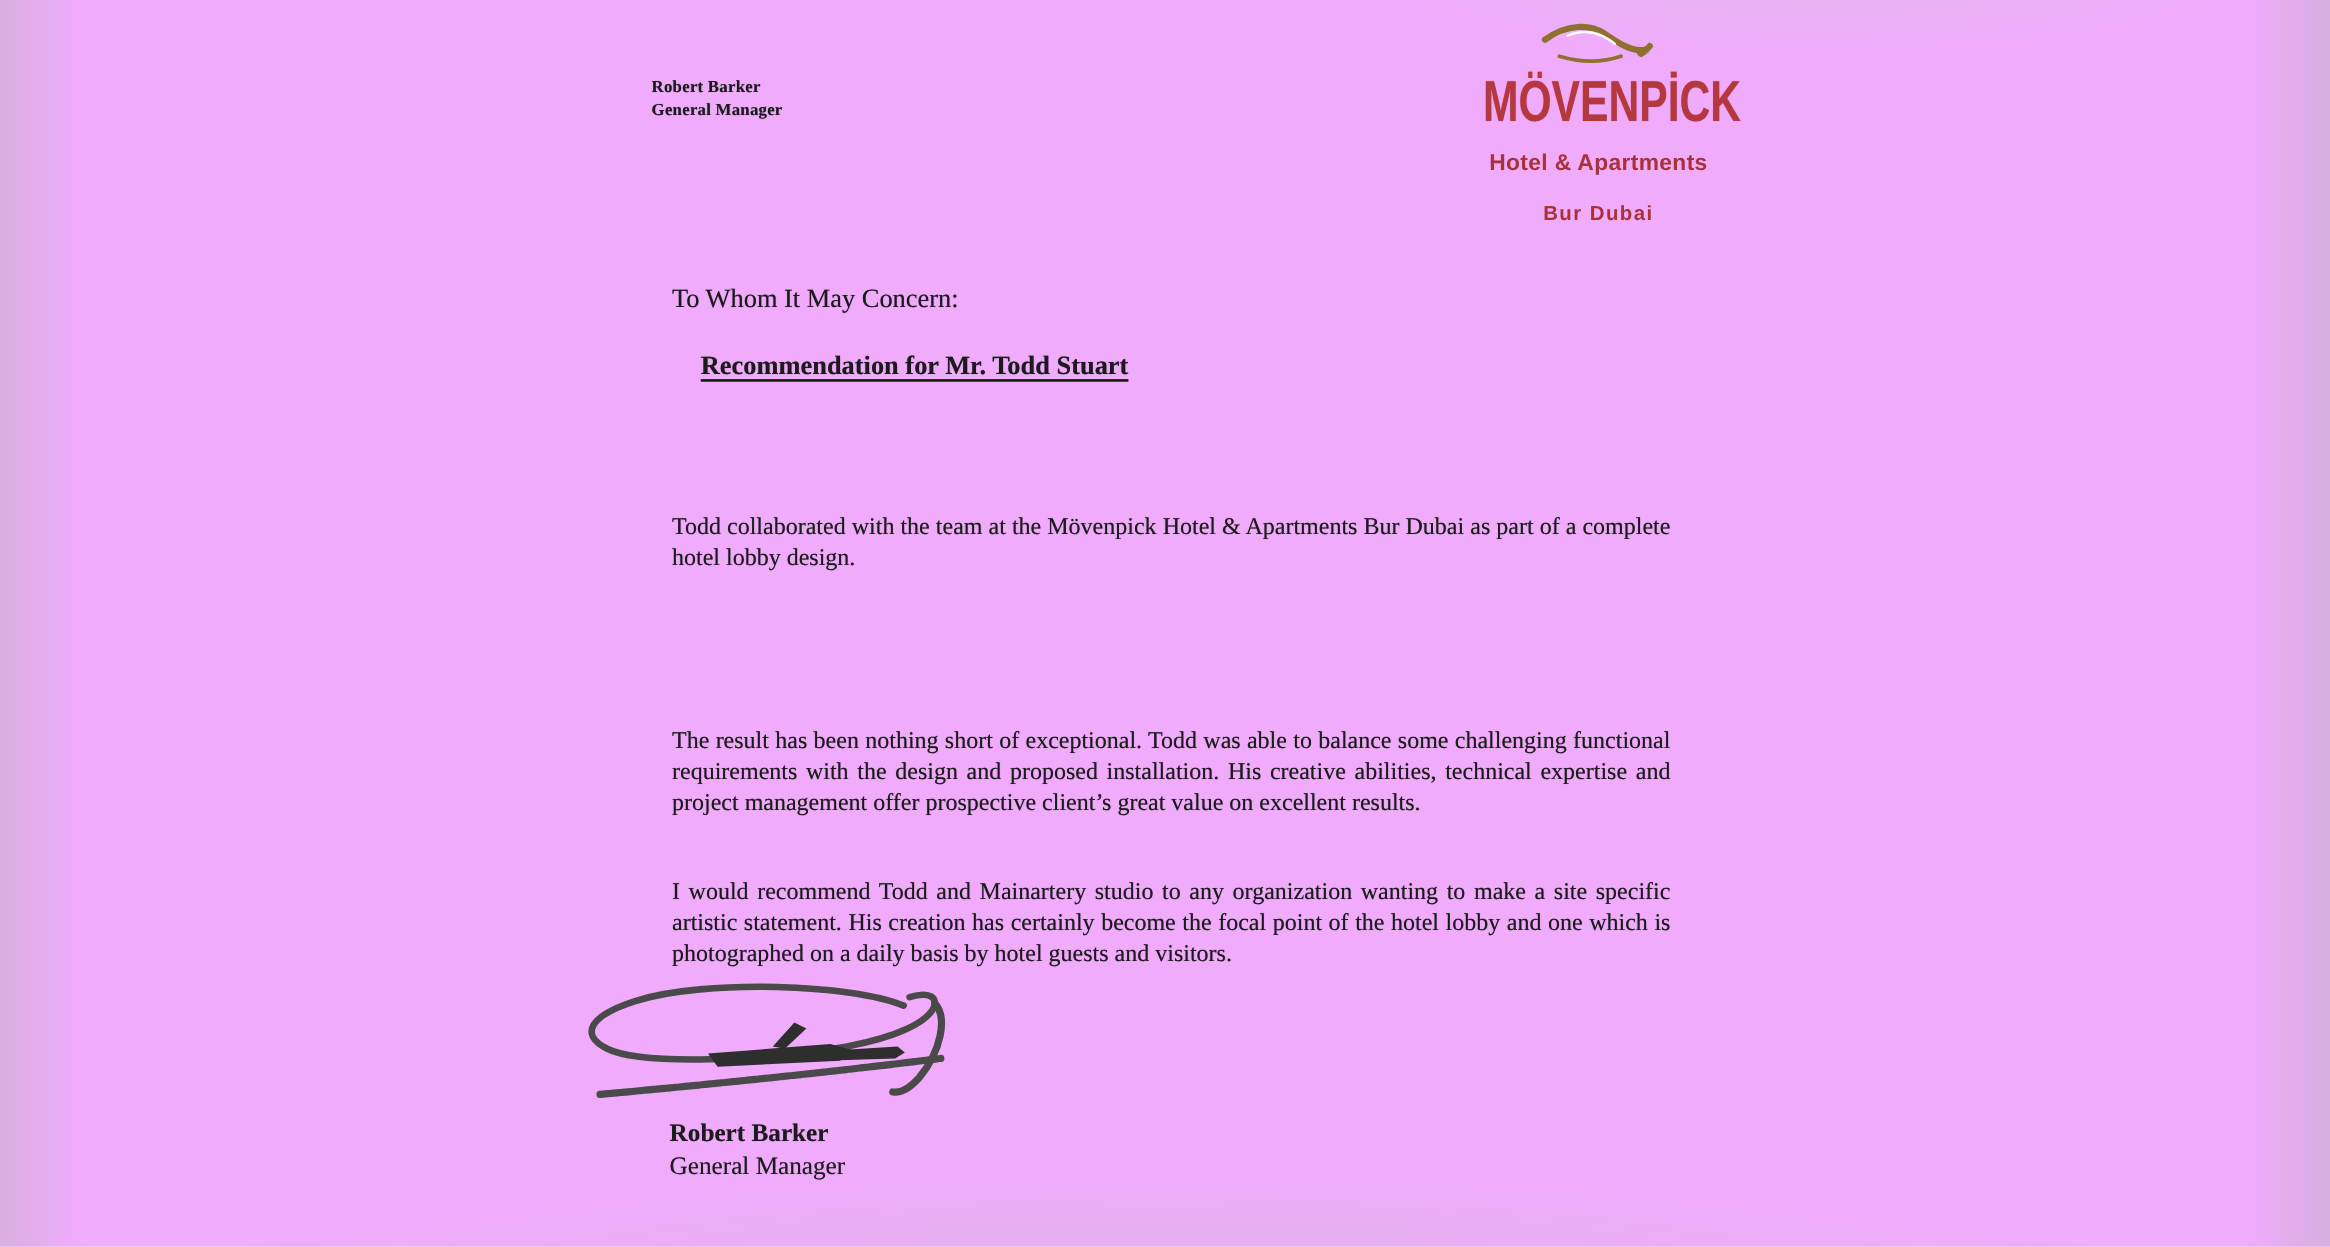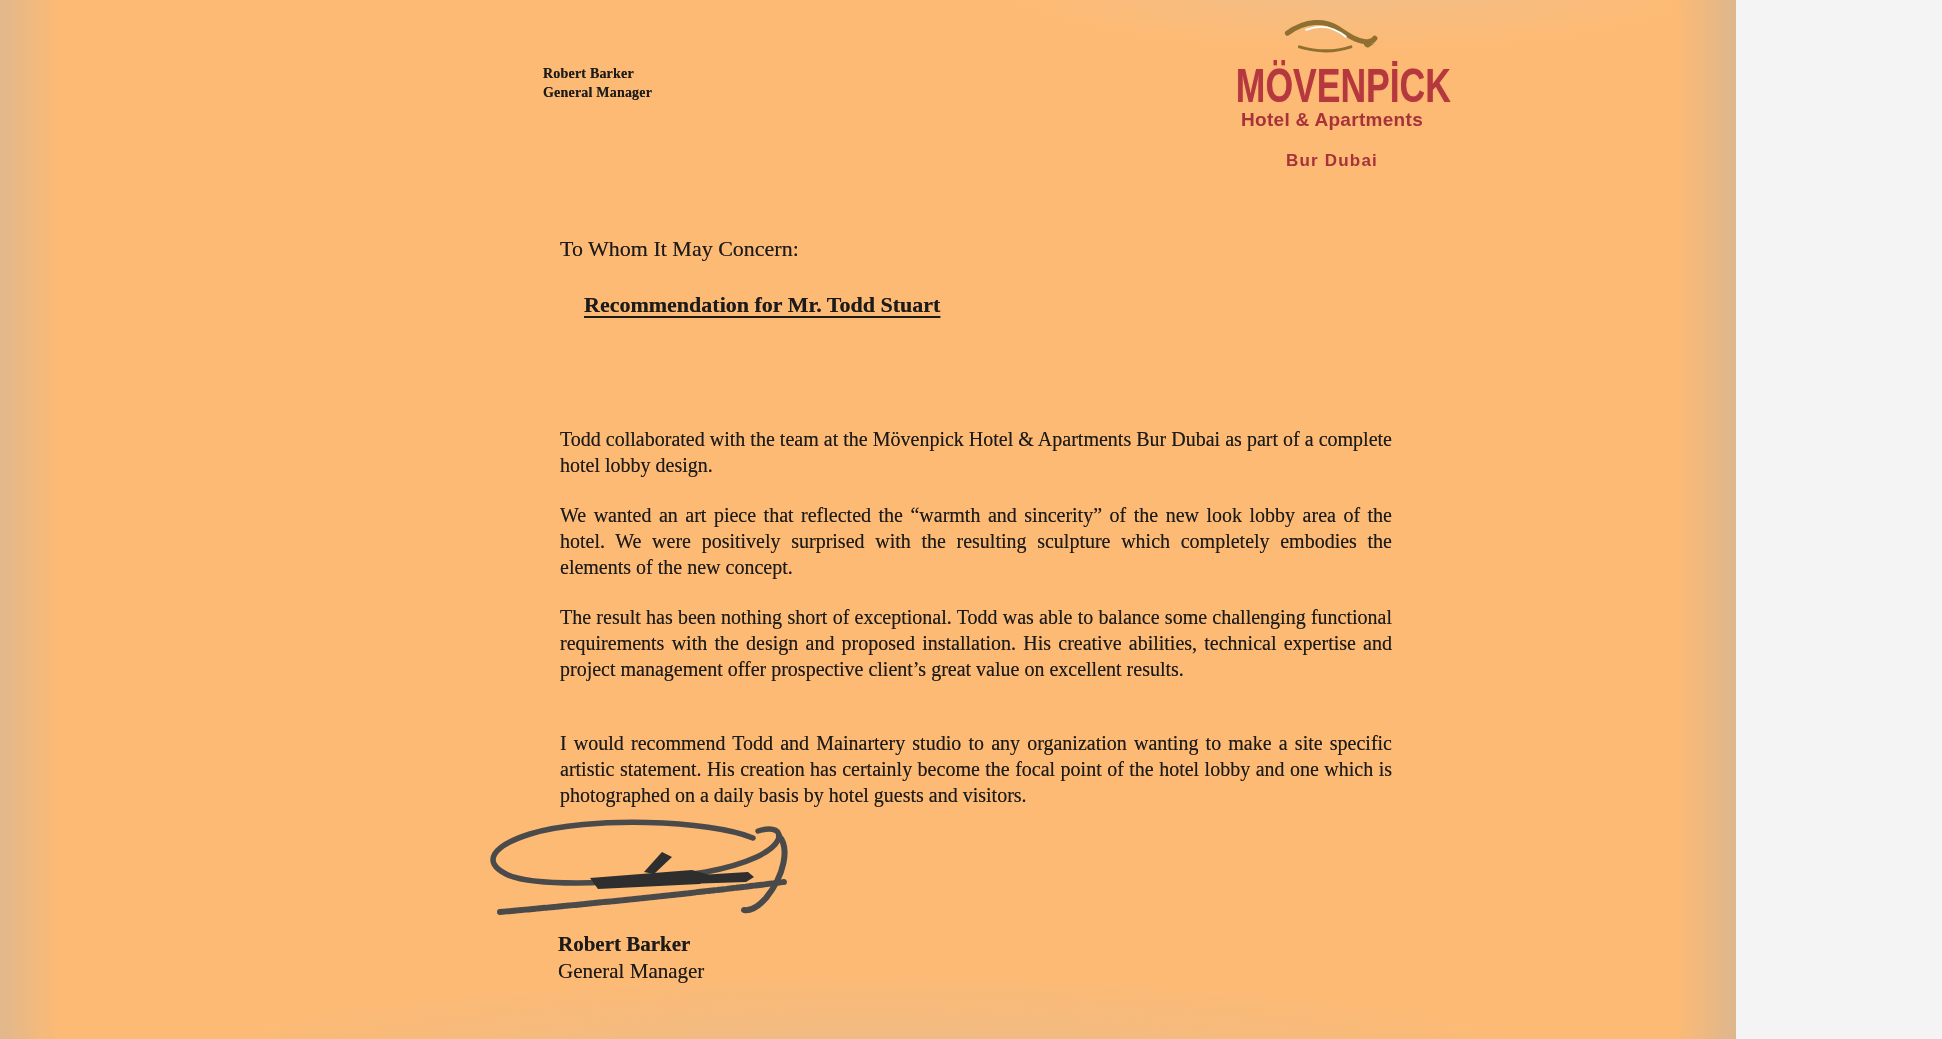--- a/index.html
+++ b/index.html
@@ -1,18 +1,18 @@
 <!DOCTYPE html>
 <html style="--color-brand: #b5383e; --color-accent: #a7323a; --color-bird: #8f7031; --color-ink: #1b1b1b; --color-signature: #4a4a4a;"><head>
 <meta charset="utf-8">
 <style>
   html,body { margin:0; padding:0; background:#f4f4f4; }
   .canvas {
-    position:relative; width:1736px; height:1039px;
-    background:#fdba74; overflow:hidden;
+    position:relative; width:1942px; height:1039px;
+    background:#f0abfc; overflow:hidden;
     font-family:"Liberation Serif", serif;
   }
   
   .canvas::before {
     content:""; position:absolute; inset:0; pointer-events:none;
     background:
       linear-gradient(90deg, rgba(180,180,180,.38), rgba(255,255,255,0) 3.5%, rgba(255,255,255,0) 96.5%, rgba(178,178,178,.42)),
       radial-gradient(ellipse 60% 14% at 50% 103%, rgba(190,190,190,.28), rgba(255,255,255,0) 70%),
       radial-gradient(ellipse 30% 10% at 78% -2%, rgba(205,205,205,.25), rgba(255,255,255,0) 70%);
   }
@@ -24,21 +24,21 @@
 
   
   .logo { left:1198px; top:16px; width:268px; text-align:center; font-family:"Liberation Sans", sans-serif; }
   .logo .bird { width:118px; height:48px; color:var(--color-bird,#8f7031); margin:0 auto; display:block; }
   .brand-wordmark {
     display:inline-block; color:var(--color-brand,#b5383e);
     font-size:48px; font-weight:bold; letter-spacing:0px; line-height:44px;
     transform:scaleX(.74); transform-origin:50% 50%; white-space:nowrap;
     text-shadow:0 0 1px rgba(181,56,62,.45);
   }
-  .logo-subtitle { color:var(--color-accent,#a7323a); font-size:19px; font-weight:bold; line-height:22px; letter-spacing:.3px; margin-top:1px; }
+  .logo-subtitle { color:var(--color-accent,#a7323a); font-size:19px; font-weight:bold; line-height:22px; letter-spacing:.3px; margin-top:18px; }
   .logo-location { color:var(--color-accent,#a7323a); font-size:17px; font-weight:bold; line-height:19px; letter-spacing:1.2px; margin-top:20px; }
 
   
   .salutation { left:560px; top:236px; font-size:22px; }
   .subject { left:584px; top:291px; font-size:22px; line-height:28px; }
   .subject .heading {
     font-weight:bold;
     text-decoration:underline; text-decoration-thickness:2px; text-underline-offset:4px;
   }
   .para { left:560px; width:832px; font-size:20px; line-height:26px; text-align:justify; margin:0; }
@@ -76,21 +76,20 @@
     <div class="logo-location">Bur Dubai</div>
   </div>
 
   <div class="abs salutation letter-text">To Whom It May Concern:</div>
 
   <div class="abs subject letter-text">
     <div class="heading">Recommendation for Mr. Todd Stuart</div>
   </div>
 
   <p class="abs para p1 letter-text">Todd collaborated with the team at the Mövenpick Hotel &amp; Apartments Bur Dubai as part of a complete hotel lobby design.</p>
-  <p class="abs para p2 letter-text">We wanted an art piece that reflected the “warmth and sincerity” of the new look lobby area of the hotel. We were positively surprised with the resulting sculpture which completely embodies the elements of the new concept.</p>
   <p class="abs para p3 letter-text">The result has been nothing short of exceptional. Todd was able to balance some challenging functional requirements with the design and proposed installation. His creative abilities, technical expertise and project management offer prospective client’s great value on excellent results.</p>
   <p class="abs para p4 letter-text">I would recommend Todd and Mainartery studio to any organization wanting to make a site specific artistic statement. His creation has certainly become the focal point of the hotel lobby and one which is photographed on a daily basis by hotel guests and visitors.</p>
 
   <svg class="abs signature" viewBox="0 0 392 122" fill="none" stroke="currentColor" stroke-linecap="round">
     <path d="M305 24 C262 6 140 2 82 20 C44 32 34 48 58 60 C86 74 190 70 258 58 C300 50 324 38 330 26 C334 17 326 12 310 17" stroke-width="5.5"></path>
     <path d="M331 22 C342 34 336 62 318 84 C310 93 302 97 296 96" stroke-width="6"></path>
     <path d="M52 98 C140 90 240 80 336 68" stroke-width="6" stroke-dasharray="7 2.5"></path>
     <g fill="#2e2e2e" stroke="none">
       <path d="M142 64 L244 56 L262 61 L252 70 L150 75 Z"></path>
       <path d="M196 58 L214 38 L224 43 L206 60 Z"></path>

